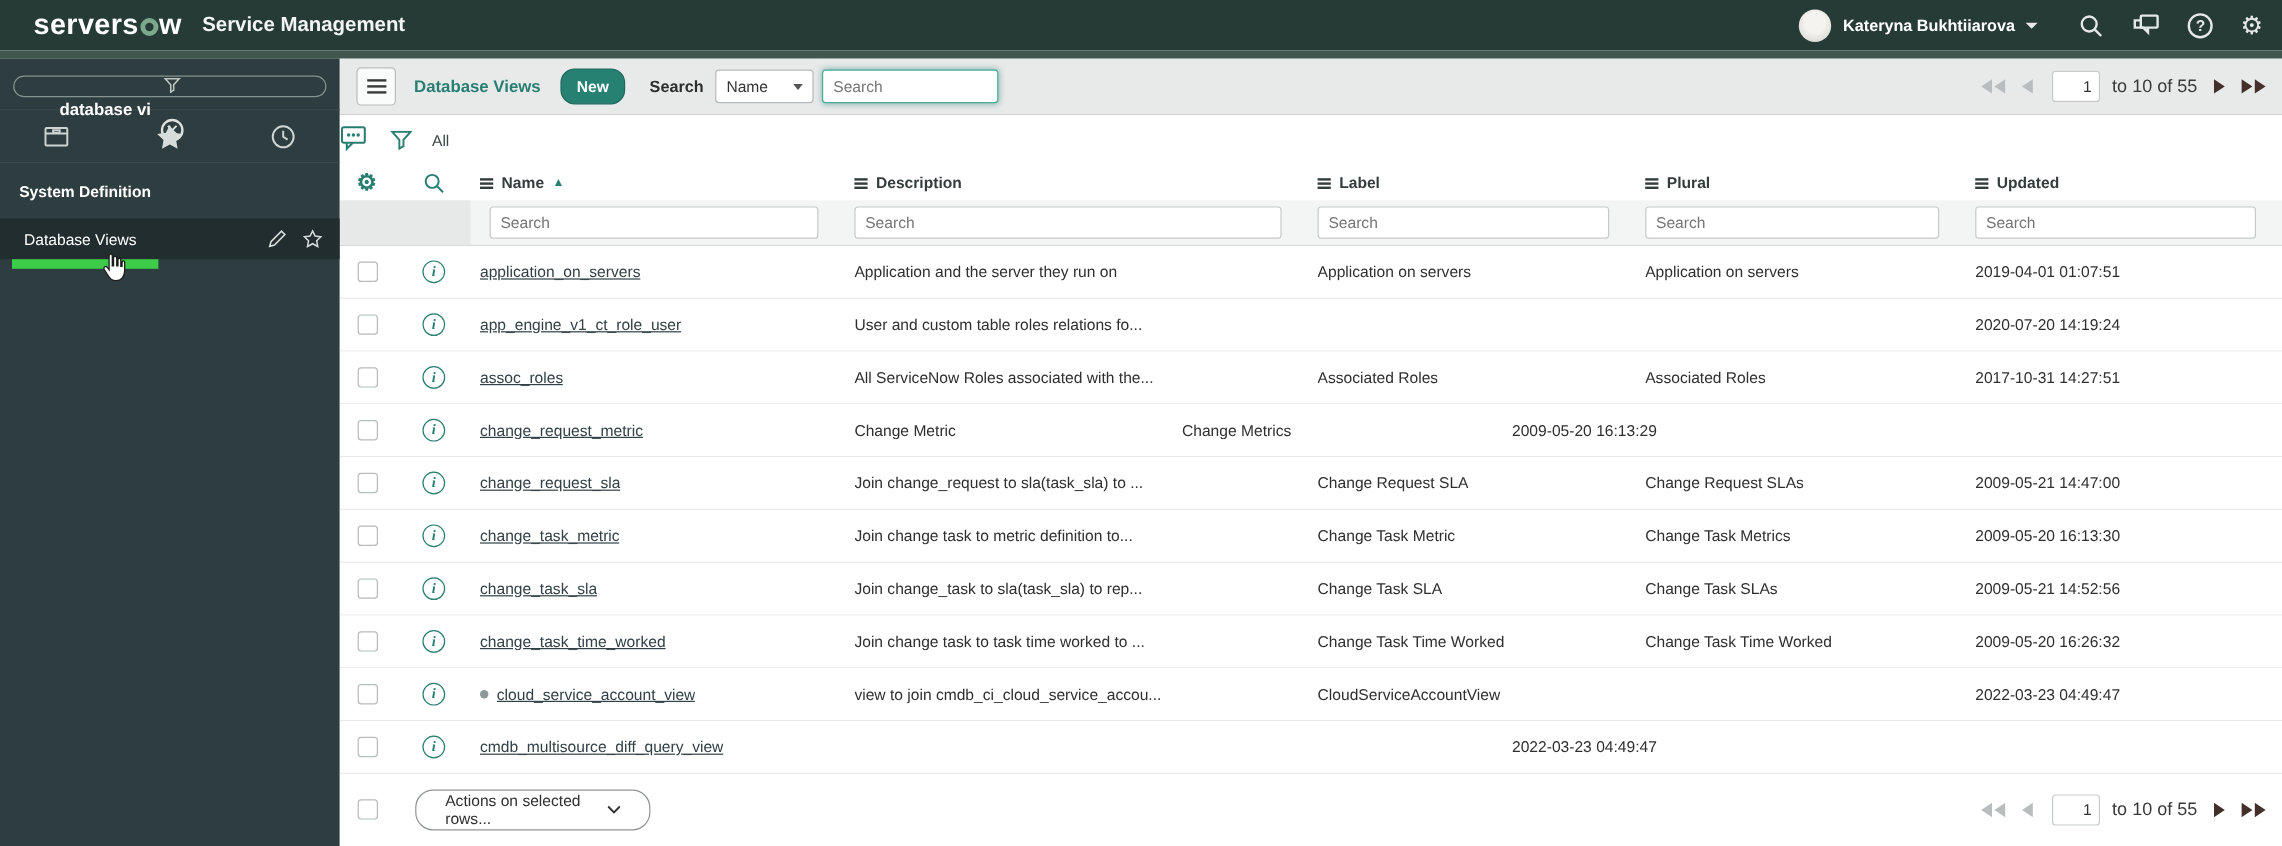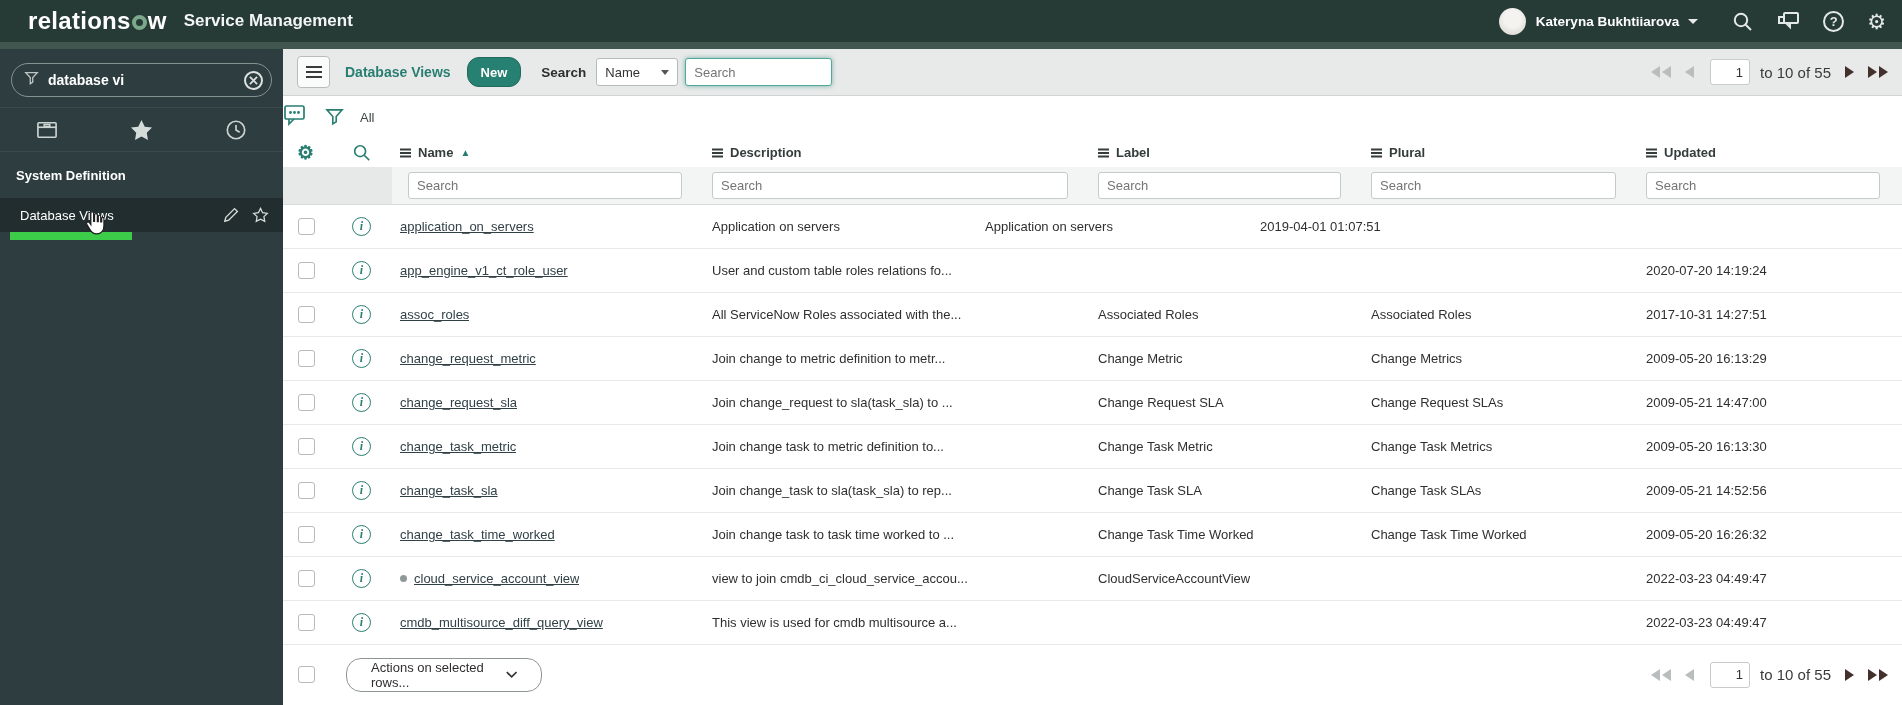--- a/index.html
+++ b/index.html
@@ -27,22 +27,22 @@
                  color:#e4e8e7; font-size:13px; font-weight:bold; display:flex;
                  align-items:center; justify-content:center; }
   .gear-glyph { color:#e4e8e7; font-size:21px; line-height:21px; }
 
   .strip { height:7px; background:#3f574e; }
 
   .body { display:flex; height:656px; }
 
   
   .sidebar { width:283px; background:#2e3d3f; position:relative; flex:none; }
-  .side-search { margin:14px 11px 0 11px; height:34px; border:1px solid #84938f;
-                 border-radius:17px; display:flex; align-items:center; padding:0 9px 0 12px; }
+  .side-search { margin:14px 11px 0 11px; height:18px; border:1px solid #84938f;
+                 border-radius:17px; display:flex; align-items:center; padding:0 9px 0 12px;flex-direction:column; }
   .side-search input { flex:1; background:transparent; border:none; outline:none; color:#fff;
                        font-size:14px; font-weight:600; margin-left:9px; font-family:inherit; }
   .clear-btn { width:19px; height:19px; border:2px solid #dde2e1; border-radius:50%;
                display:flex; align-items:center; justify-content:center; flex:none; }
   .side-tabs { display:flex; height:45px; margin-top:10px; border-top:1px solid #3b4a4a;
                border-bottom:1px solid #3b4a4a; align-items:center; }
   .side-tab { flex:1; display:flex; justify-content:center; }
   .side-section { color:#fff; font-size:13px; font-weight:700; margin:16px 0 15px 16px; }
   .side-item { margin-top:13px; height:34px; background:#212d2e; display:flex;
                align-items:center; padding:0 14px 0 20px; color:#fff; font-size:13px; cursor:pointer; }
@@ -138,21 +138,21 @@
                     border-radius:15px; display:flex; align-items:center; justify-content:space-between;
                     padding:0 24px; font-size:13px; color:#2f2f2f; background:#fff; }
 </style>
 </head>
 <body>
 
 <div class="page">
 
   <header class="topbar">
     <div class="logo">
-      <span>relations</span>
+      <span>servers</span>
       <span class="o-ring"></span>
       <span>w</span>
     </div>
     <span class="product">Service Management</span>
 
     <div class="top-right">
       <span class="avatar"></span>
       <span class="user">Kateryna Bukhtiiarova</span>
       <span class="caret-down"></span>
 
@@ -348,20 +348,23 @@
     <span class="c1">
               <input type="checkbox" style="">
             </span>
     <span class="c2">
               <span class="info-icon">i</span>
             </span>
     <span class="c3">
 
       <a class="name-link">application_on_servers</a>
     </span>
+    <span class="c4">
+              <span class="cellv">Application and the server they run on</span>
+            </span>
     <span class="c5">
               <span class="cellv">Application on servers</span>
             </span>
     <span class="c6">
               <span class="cellv">Application on servers</span>
             </span>
     <span class="c7">
               <span class="cellv">2019-04-01 01:07:51</span>
             </span>
   </div>
@@ -420,23 +423,20 @@
     <span class="c1">
               <input type="checkbox" style="">
             </span>
     <span class="c2">
               <span class="info-icon">i</span>
             </span>
     <span class="c3">
 
       <a class="name-link">change_request_metric</a>
     </span>
-    <span class="c4">
-              <span class="cellv">Join change to metric definition to metr...</span>
-            </span>
     <span class="c5">
               <span class="cellv">Change Metric</span>
             </span>
     <span class="c6">
               <span class="cellv">Change Metrics</span>
             </span>
     <span class="c7">
               <span class="cellv">2009-05-20 16:13:29</span>
             </span>
   </div>
@@ -570,23 +570,20 @@
     <span class="c1">
               <input type="checkbox" style="">
             </span>
     <span class="c2">
               <span class="info-icon">i</span>
             </span>
     <span class="c3">
 
       <a class="name-link">cmdb_multisource_diff_query_view</a>
     </span>
-    <span class="c4">
-              <span class="cellv">This view is used for cmdb multisource a...</span>
-            </span>
     <span class="c5">
               <span class="cellv"></span>
             </span>
     <span class="c6">
               <span class="cellv"></span>
             </span>
     <span class="c7">
               <span class="cellv">2022-03-23 04:49:47</span>
             </span>
   </div>

